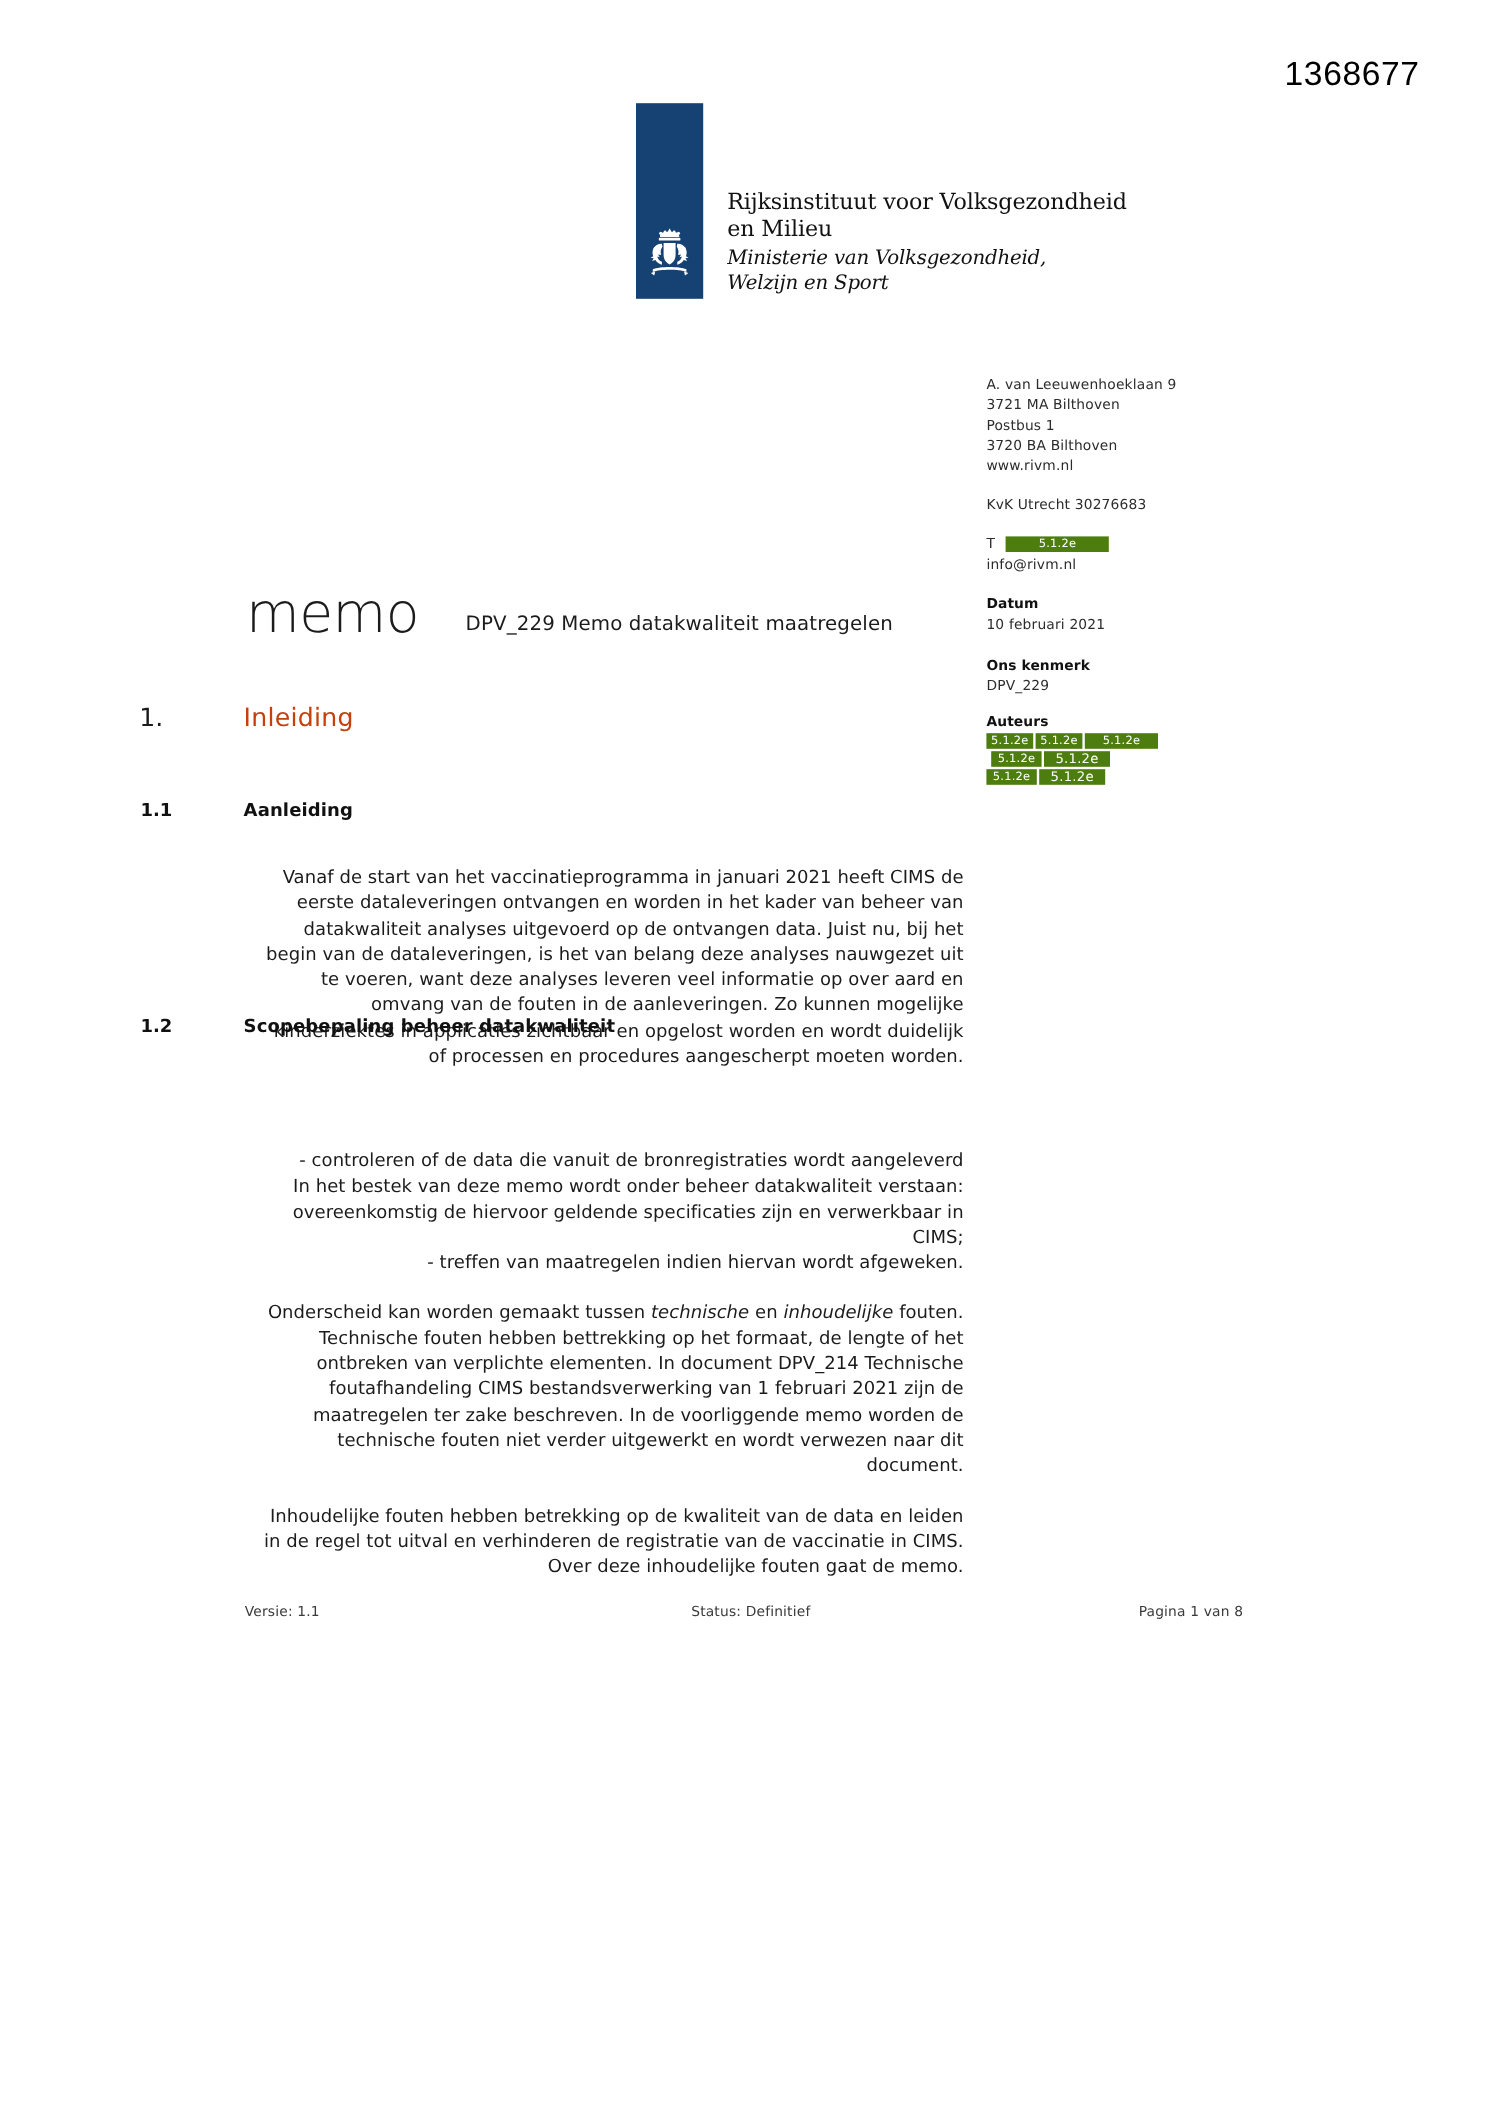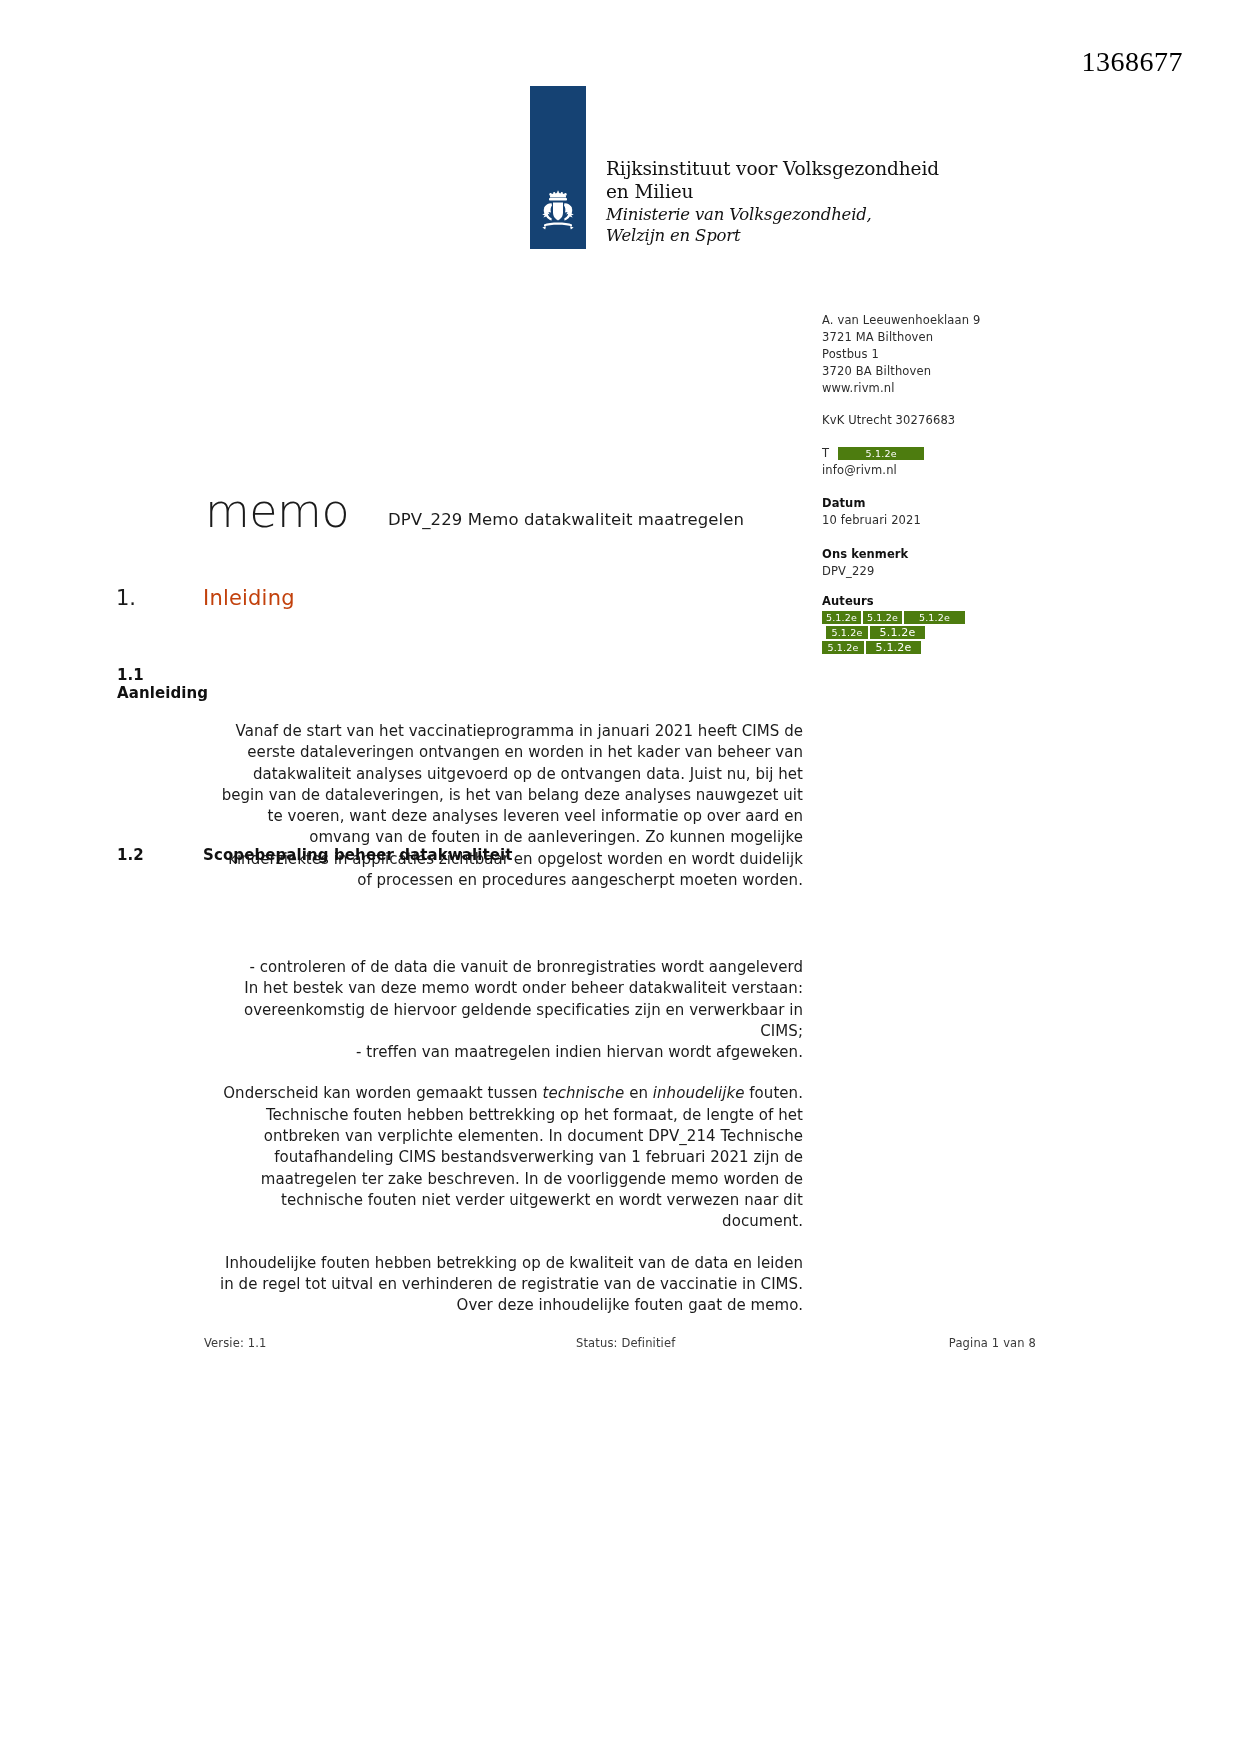--- a/index.html
+++ b/index.html
@@ -19,21 +19,21 @@
     margin: 0 auto;
     background: #ffffff;
     overflow: hidden;
   }
 
   
   .doc-number {
     position: absolute;
     top: 46px;
     right: 58px;
-    font-family: Liberation Serif, serif;
+    font-family: Liberation Sans, sans-serif;
     font-size: 28px;
     letter-spacing: 0.5px;
     color: #000000;
   }
 
   
   .logo-block {
     position: absolute;
     left: 530px;
     top: 86px;
@@ -183,21 +183,21 @@
     font-size: 15px;
     font-weight: bold;
     color: #111111;
   }
   .h2-txt {
     font-size: 15px;
     font-weight: bold;
     color: #111111;
     letter-spacing: 0.1px;
   }
-  #h2-aanleiding { top: 666px; flex-direction: column; }
+  #h2-aanleiding { top: 666px; }
   #h2-scope { top: 846px; }
 
   .body {
     position: absolute;
     left: 203px;
     width: 612px;
     font-size: 15px;
     line-height: 21.3px;
     color: #1b1b1b;
     letter-spacing: 0.05px;

